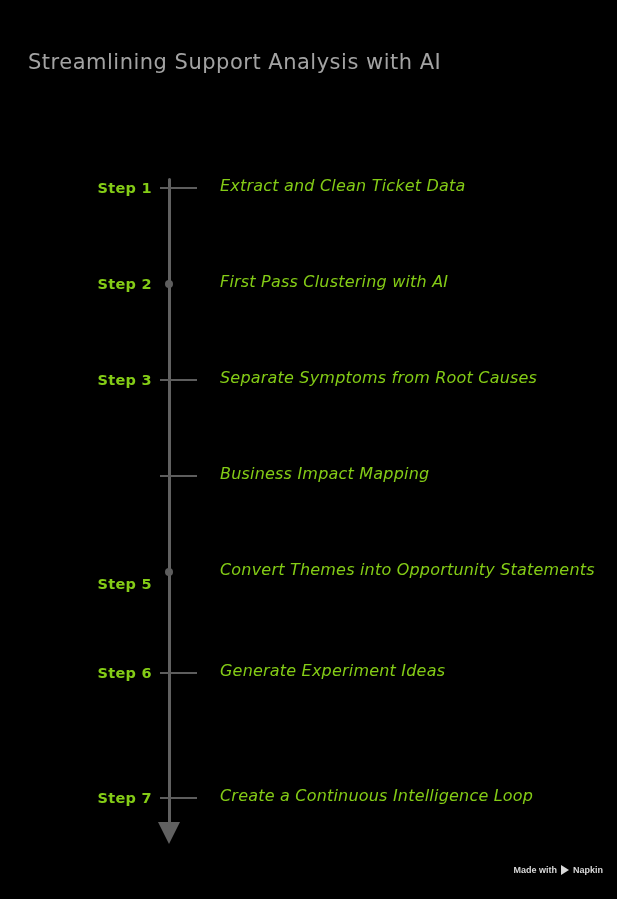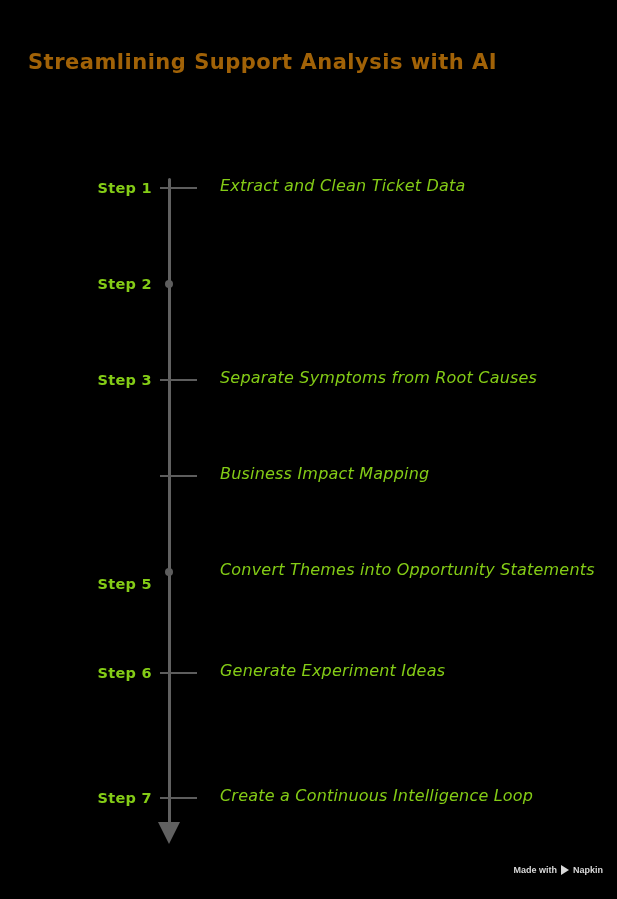--- a/index.html
+++ b/index.html
@@ -19,23 +19,23 @@
     position: absolute;
     inset: 0;
   }
 
   #page-title {
     position: absolute;
     left: 28px;
     top: 50px;
     font-family: "DejaVu Sans", sans-serif;
     font-size: 21px;
-    font-weight: bold;
+    font-weight: normal;
     letter-spacing: 0.5px;
-    color: #a16207;
+    color: #a3a3a3;
     white-space: nowrap;
   }
 
   
   #timeline-axis {
     position: absolute;
     left: 168px;
     top: 178px;
     width: 3px;
     height: 650px;
@@ -145,20 +145,21 @@
   <div class="step-row" style="top:176px">
     <div class="step-label">Step 1</div>
     <div class="connector-left"></div>
     <div class="connector-right"></div>
     <div class="step-text">Extract and Clean Ticket Data</div>
   </div>
 
   <div class="step-row" style="top:272px">
     <div class="step-label">Step 2</div>
     <div class="node-dot"></div>
+    <div class="step-text">First Pass Clustering with AI</div>
   </div>
 
   <div class="step-row" style="top:368px">
     <div class="step-label">Step 3</div>
     <div class="connector-left"></div>
     <div class="connector-right"></div>
     <div class="step-text">Separate Symptoms from Root Causes</div>
   </div>
 
   <div class="step-row" style="top:464px">

